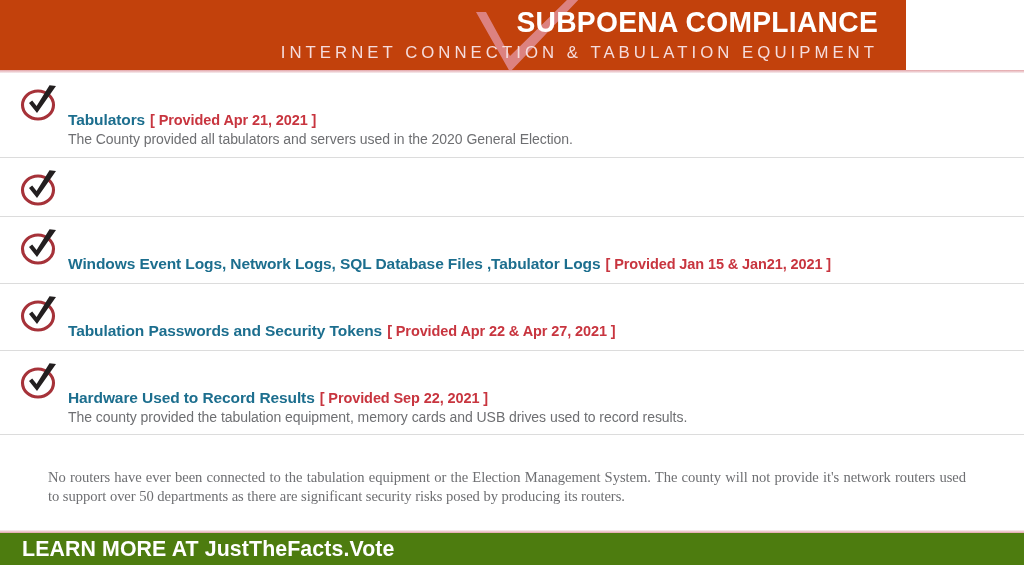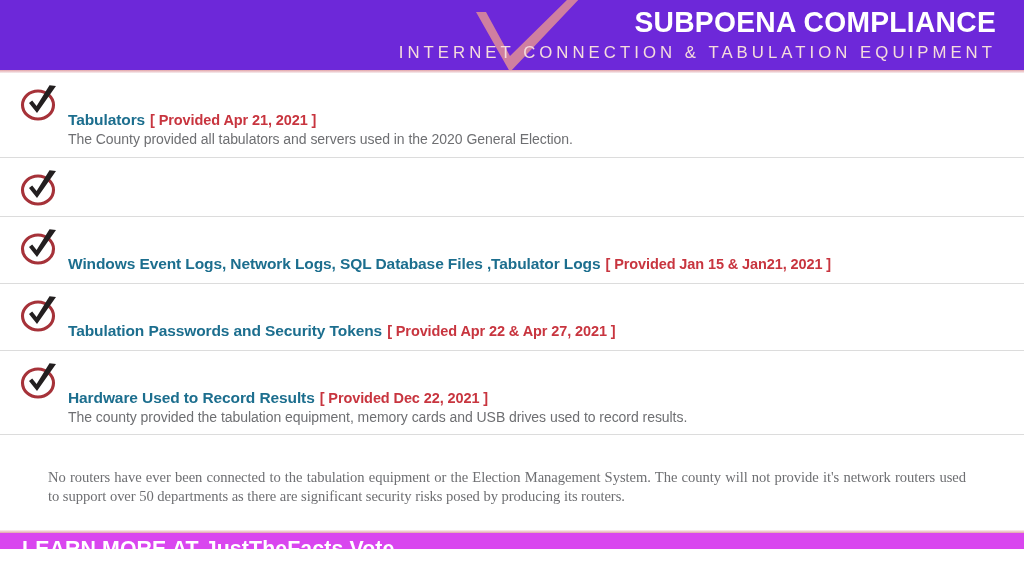--- a/index.html
+++ b/index.html
@@ -13,23 +13,23 @@
   body {
     font-family: "Liberation Sans", sans-serif;
     background: #ffffff;
     position: relative;
   }
 
   
   .header-band {
     position: absolute;
     left: 0; top: 0;
-    width: 1024px;
+    width: 906px;
     height: 70px;
-    background: #6d28d9;
+    background: #c2410c;
     overflow: hidden;
   }
   .header-check-watermark {
     position: absolute;
     left: 470px;
     top: -6px;
     width: 120px;
     height: 86px;
     opacity: 1;
     pointer-events: none;
@@ -151,22 +151,22 @@
     position: absolute;
     left: 0; top: 530px;
     width: 1024px;
     height: 3px;
     background: linear-gradient(to top, #e3a4a9, #f9f1f2);
   }
   .bottom-banner {
     position: absolute;
     left: 0; top: 533px;
     width: 1024px;
-    height: 16px;
-    background: #d946ef;
+    height: 32px;
+    background: #4d7c0f;
   }
   .bottom-banner-text {
     position: absolute;
     left: 22px;
     top: 3px;
     color: #ffffff;
     font-size: 22px;
     font-weight: bold;
     letter-spacing: 0.1px;
     white-space: nowrap;
@@ -246,21 +246,21 @@
 
   <div class="row">
     <div class="row-icon">
       <svg width="44" height="40" viewBox="0 0 44 40" xmlns="http://www.w3.org/2000/svg">
         <ellipse cx="20" cy="22" rx="15.5" ry="14" fill="none" stroke="#a63239" stroke-width="3.1"></ellipse>
         <path d="M11 20 L19 30 L38 3 L31.5 2.2 L18.6 23 L14.2 17.4 Z" fill="#231f20"></path>
       </svg>
     </div>
     <div class="row-body">
       <div class="row-heading">
-        <span class="row-title">Hardware Used to Record Results</span><span class="row-badge">[ Provided Dec 22, 2021 ]</span>
+        <span class="row-title">Hardware Used to Record Results</span><span class="row-badge">[ Provided Sep 22, 2021 ]</span>
       </div>
       <div class="row-desc w-narrow">The county provided the tabulation equipment, memory cards and USB drives used to record results.</div>
     </div>
   </div>
 
 </div>
 
 <div class="footer-note">
   <p>No routers have ever been connected to the tabulation equipment or the Election Management System. The county will not provide it's network routers used to support over 50 departments as there are significant security risks posed by producing its routers.</p>
 </div>

